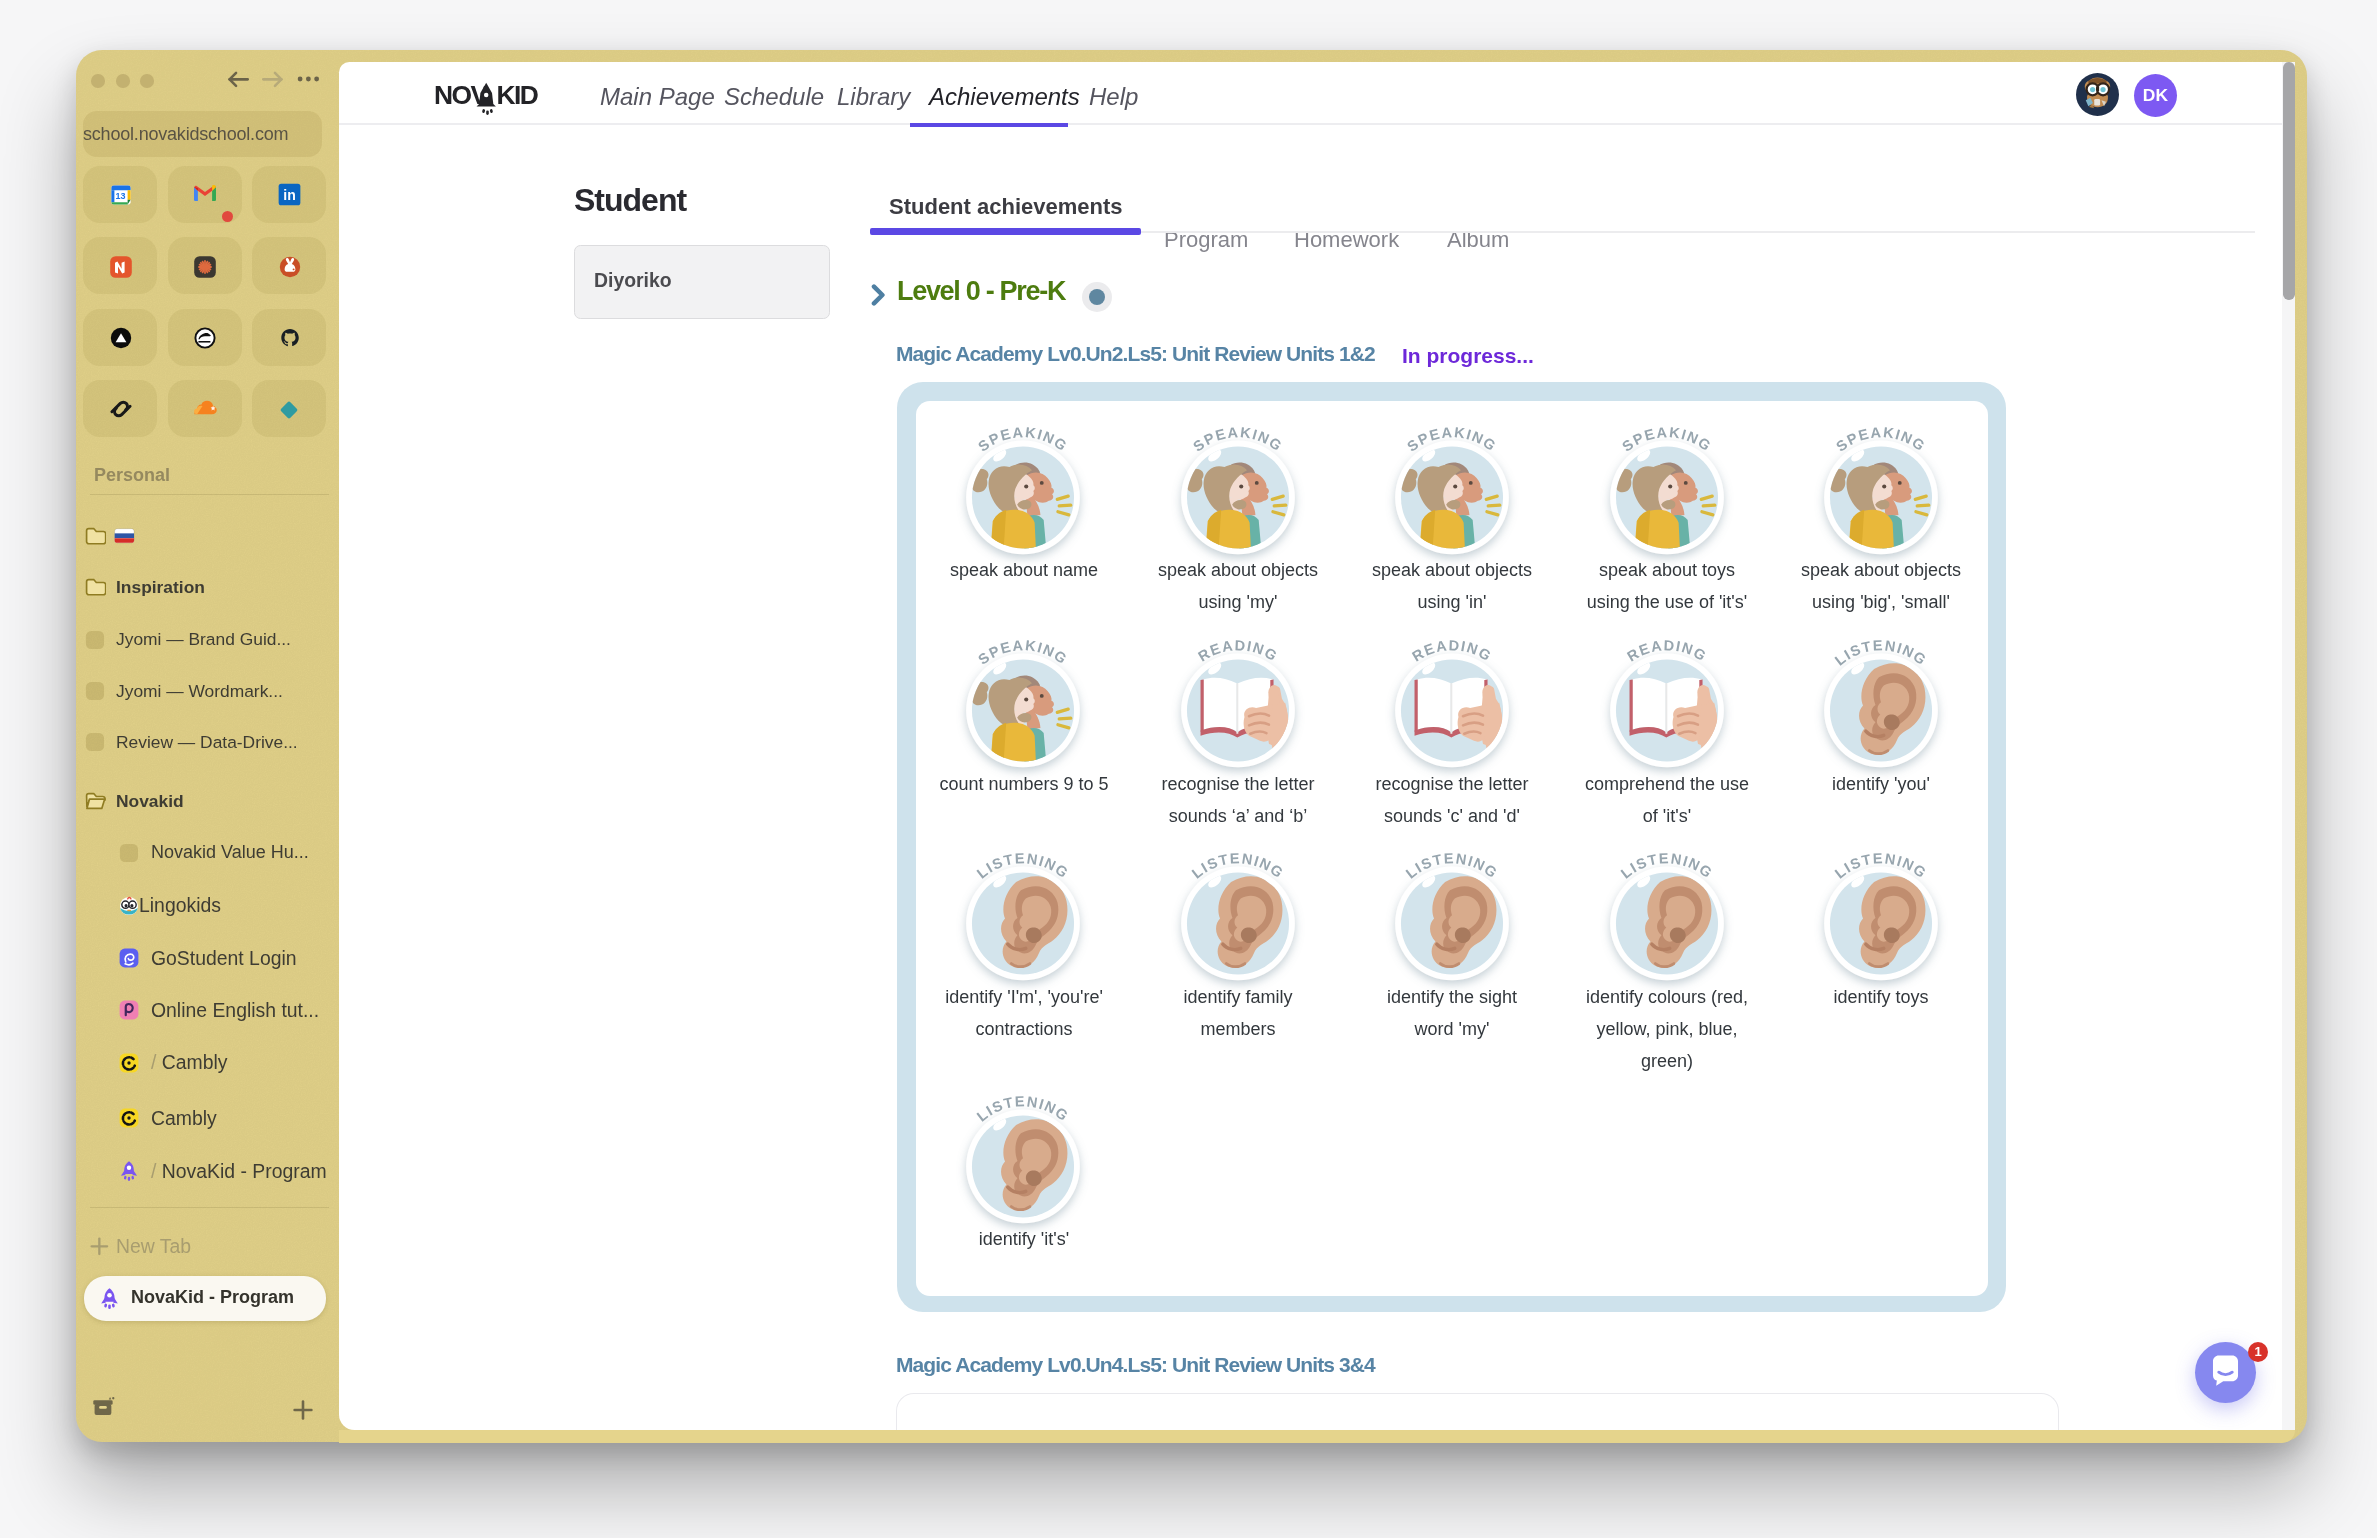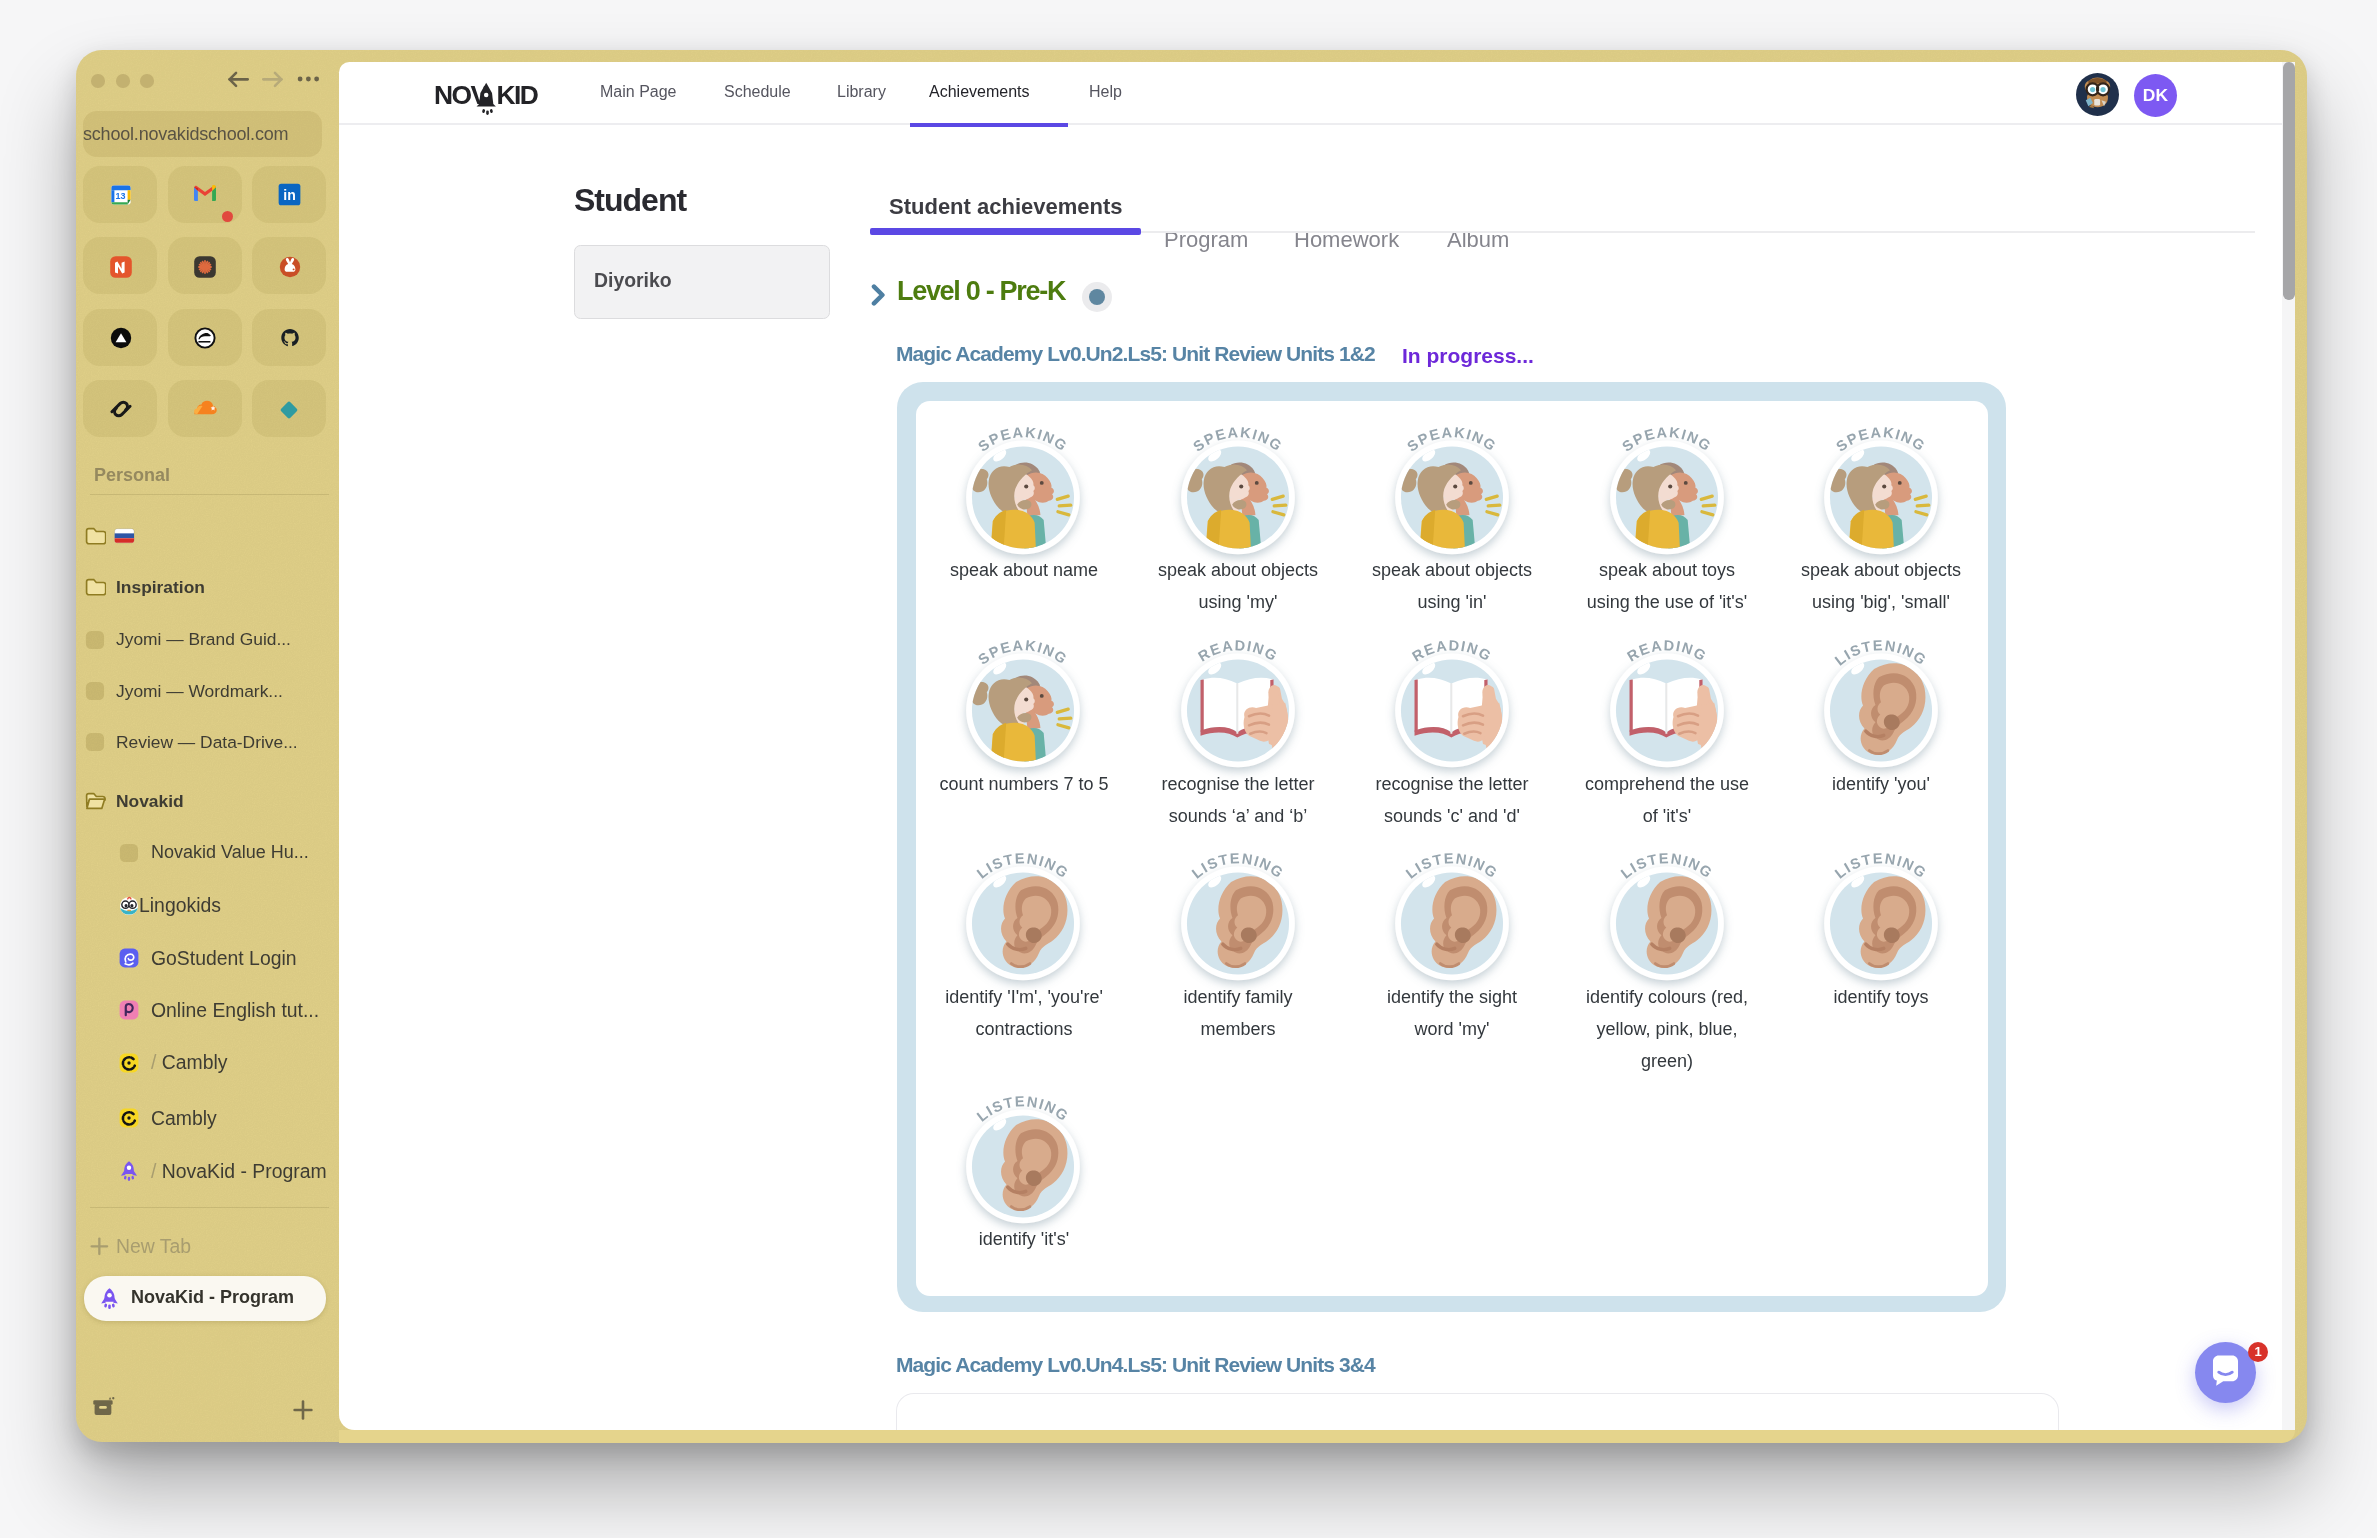--- a/index.html
+++ b/index.html
@@ -7,21 +7,21 @@
   body { background:#f6f6f7; font-family:"Liberation Sans", sans-serif; position:relative; }
   .a { position:absolute; }
   .win { left:76px; top:50px; width:2231px; height:1392px; border-radius:26px;
          background:#e5d48c; box-shadow:0 45px 78px rgba(0,0,0,.30), 0 10.3px 26px rgba(0,0,0,.16); }
   .page { left:339px; top:62px; width:1956px; height:1368px; background:#fff;
           border-radius:10.3px 10.3px 0 15.5px; overflow:hidden; }
   
   .track { left:2282px; top:62px; width:13px; height:1368px; background:#f5f5f6; }
   .thumb { left:2283px; top:62px; width:11.6px; height:238px; background:#a6a6a8; border-radius:5.8px; }
   .navline { left:339px; top:123px; width:1943px; height:1.9px; background:#ededf0; }
-  .navlink { top:83px; font-size:16px; color:#55555f; }
+  .navlink { top:83px; font-size:24px; color:#55555f;font-style:italic; }
   .nav-underline { left:910px; top:123px; width:158px; height:3.9px; background:#5b48e4; }
   .dk { left:2134px; top:74px; width:43px; height:43px; border-radius:50%; background:#7d59f2;
         color:#fff; font-weight:bold; font-size:17.4px; text-align:center; line-height:43px; letter-spacing:0.3px;}
   .h-student { left:574px; top:182px; font-size:32px; font-weight:bold; letter-spacing:-1px; color:#2a2a30; }
   .tab-b { left:889px; top:194px; font-size:22px; font-weight:bold; color:#3c3c42; }
   .tab { top:195px; font-size:22px; color:#85858d;margin-top:32px; }
   .tabline { left:870px; top:231px; width:1385px; height:1.9px; background:#ececee; }
   .tab-underline { left:870px; top:228px; width:271px; height:6.5px; background:#5b48e4; border-radius:1.9px; }
   .sel { left:574px; top:245px; width:256px; height:74px; background:#f2f2f3; border:1.3px solid #dcdcde; border-radius:6.5px; }
   .sel span { position:absolute; left:19px; top:-1.9px; line-height:72px; font-size:19.4px; font-weight:bold; color:#4b4b4f; }
@@ -502,21 +502,21 @@
     <use href="#b-speak"></use>
   </svg>
 <div class="a cap" style="left:1557px;top:554px">speak about toys<br>using the use of 'it's'</div>
 <svg class="a" style="left:1797px;top:407px" width="168" height="168" viewBox="0 0 260 260">
     <use href="#b-speak"></use>
   </svg>
 <div class="a cap" style="left:1771px;top:554px">speak about objects<br>using 'big', 'small'</div>
 <svg class="a" style="left:939px;top:620px" width="168" height="168" viewBox="0 0 260 260">
     <use href="#b-speak"></use>
   </svg>
-<div class="a cap" style="left:914px;top:768px">count numbers 7 to 5</div>
+<div class="a cap" style="left:914px;top:768px">count numbers 9 to 5</div>
 <svg class="a" style="left:1154px;top:620px" width="168" height="168" viewBox="0 0 260 260">
     <use href="#b-read"></use>
   </svg>
 <div class="a cap" style="left:1128px;top:768px">recognise the letter<br>sounds ‘a’ and ‘b’</div>
 <svg class="a" style="left:1368px;top:620px" width="168" height="168" viewBox="0 0 260 260">
     <use href="#b-read"></use>
   </svg>
 <div class="a cap" style="left:1342px;top:768px">recognise the letter<br>sounds 'c' and 'd'</div>
 <svg class="a" style="left:1583px;top:620px" width="168" height="168" viewBox="0 0 260 260">
     <use href="#b-read"></use>

